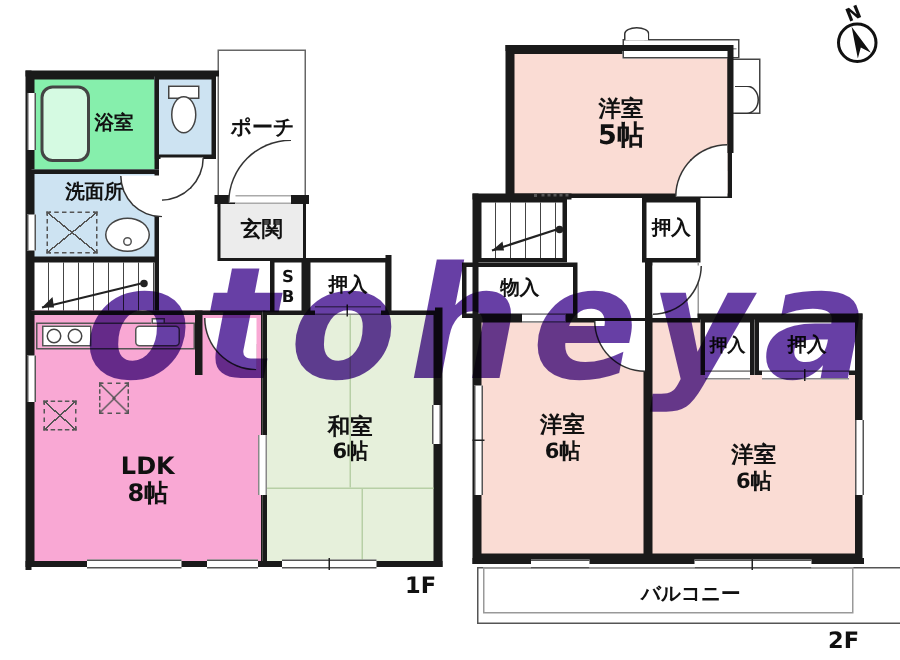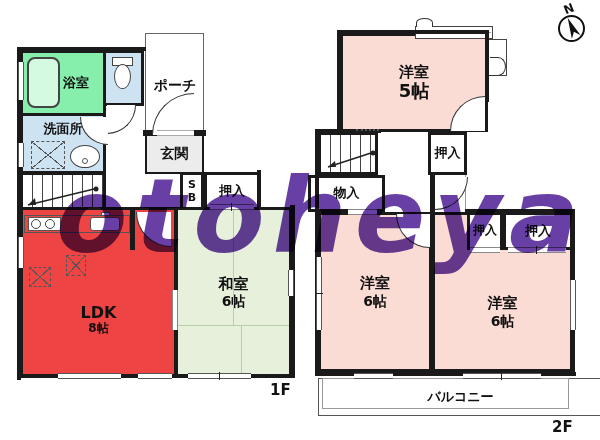--- a/index.html
+++ b/index.html
@@ -82,23 +82,23 @@
   <div class="wall" style="left:194px;top:130px;width:12px;height:6px;"></div>
 
   <div class="rm" style="left:180px;top:172px;width:24px;height:38px;background:#fff;z-index:2;">
     <span class="lbl" style="font-size:11px;width:12px;word-break:break-all;white-space:normal;line-height:1.2;">SB</span>
   </div>
 
   <div class="rm" style="left:204px;top:172px;width:56px;height:38px;background:#fff;z-index:2;">
     <span class="lbl">押入</span>
   </div>
 
-  <div class="rm" style="left:20px;top:207px;width:157px;height:171px;background:#ef4444;">
+  <div class="rm" style="left:20px;top:207px;width:157px;height:171px;background:#f9a8d4;">
     <span class="lbl lbl-lg" style="padding-top:55px;">LDK</span>
-    <span class="lbl" style="font-size:12px;">8帖</span>
+    <span class="lbl" style="font-size:16px;">8帖</span>
   </div>
 
   <div class="fix" style="left:24px;top:215px;width:106px;height:18px;border:1px solid #555;"></div>
   <div class="fix" style="left:28px;top:217px;width:33px;height:14px;border:1px solid #555;background:#fff;"></div>
   <div class="fix" style="left:31px;top:219px;width:10px;height:10px;border:1.5px solid #444;border-radius:50%;background:#fff;"></div>
   <div class="fix" style="left:45px;top:219px;width:10px;height:10px;border:1.5px solid #444;border-radius:50%;background:#fff;"></div>
   <div class="fix" style="left:90px;top:217px;width:30px;height:14px;border:1px solid #555;border-radius:3px;background:#fff;"></div>
   <div class="fix" style="left:101px;top:212px;width:9px;height:4px;border:1px solid #555;background:#fff;"></div>
   <div class="wall" style="left:130px;top:207px;width:5px;height:43px;"></div>
   <div class="xbox" style="left:66px;top:255px;width:20px;height:21px;"></div>

